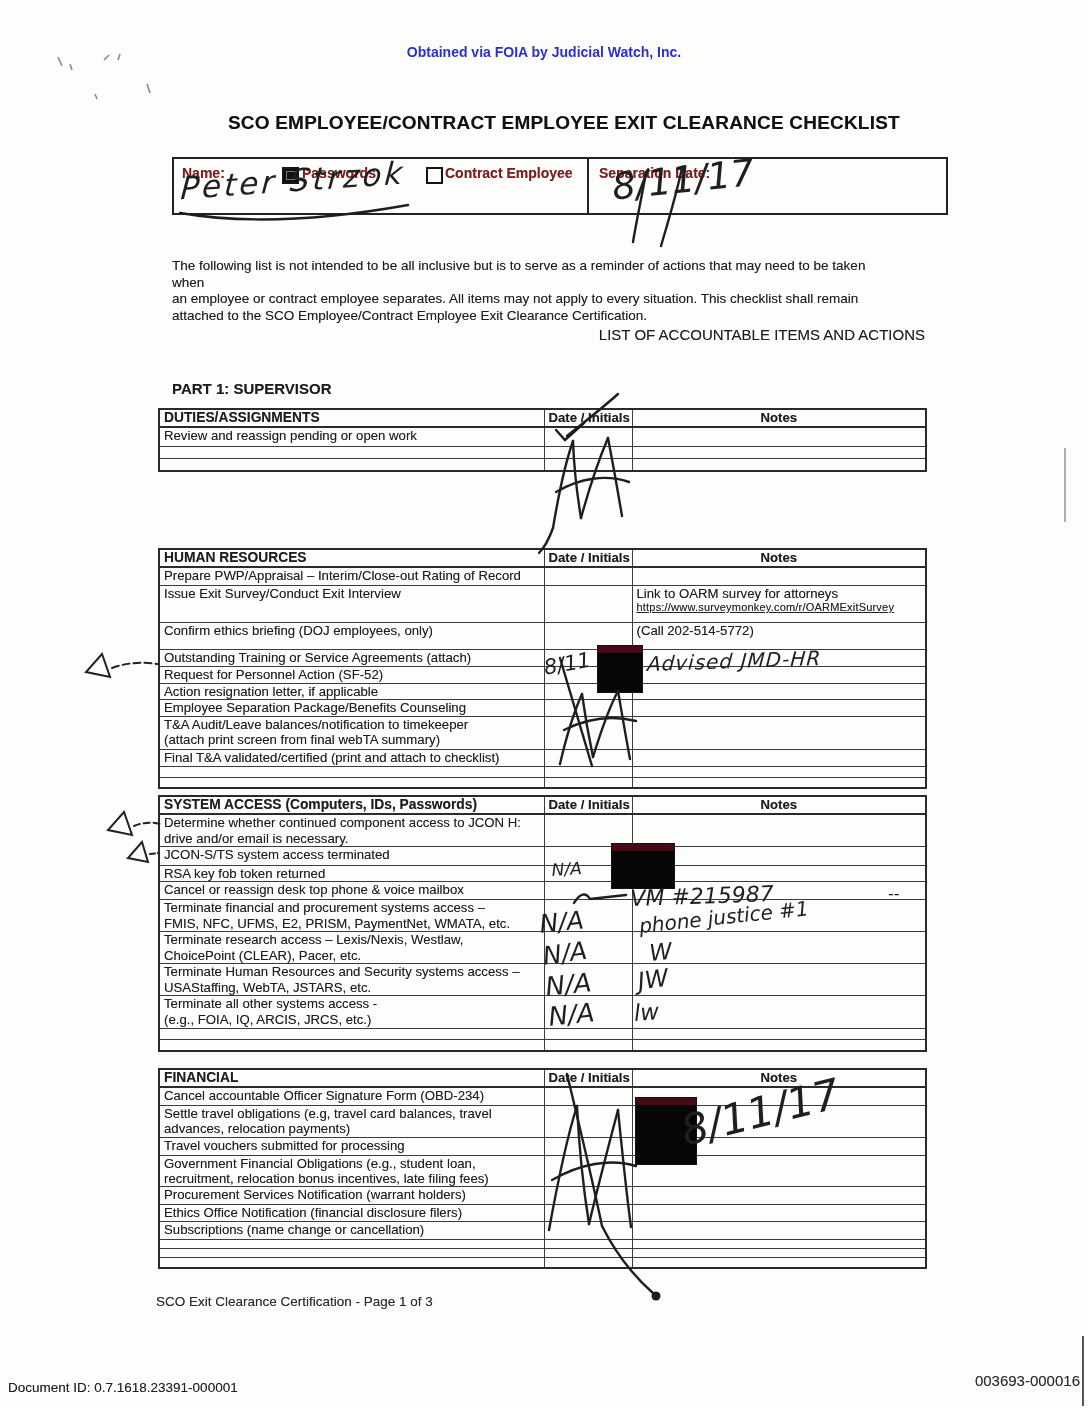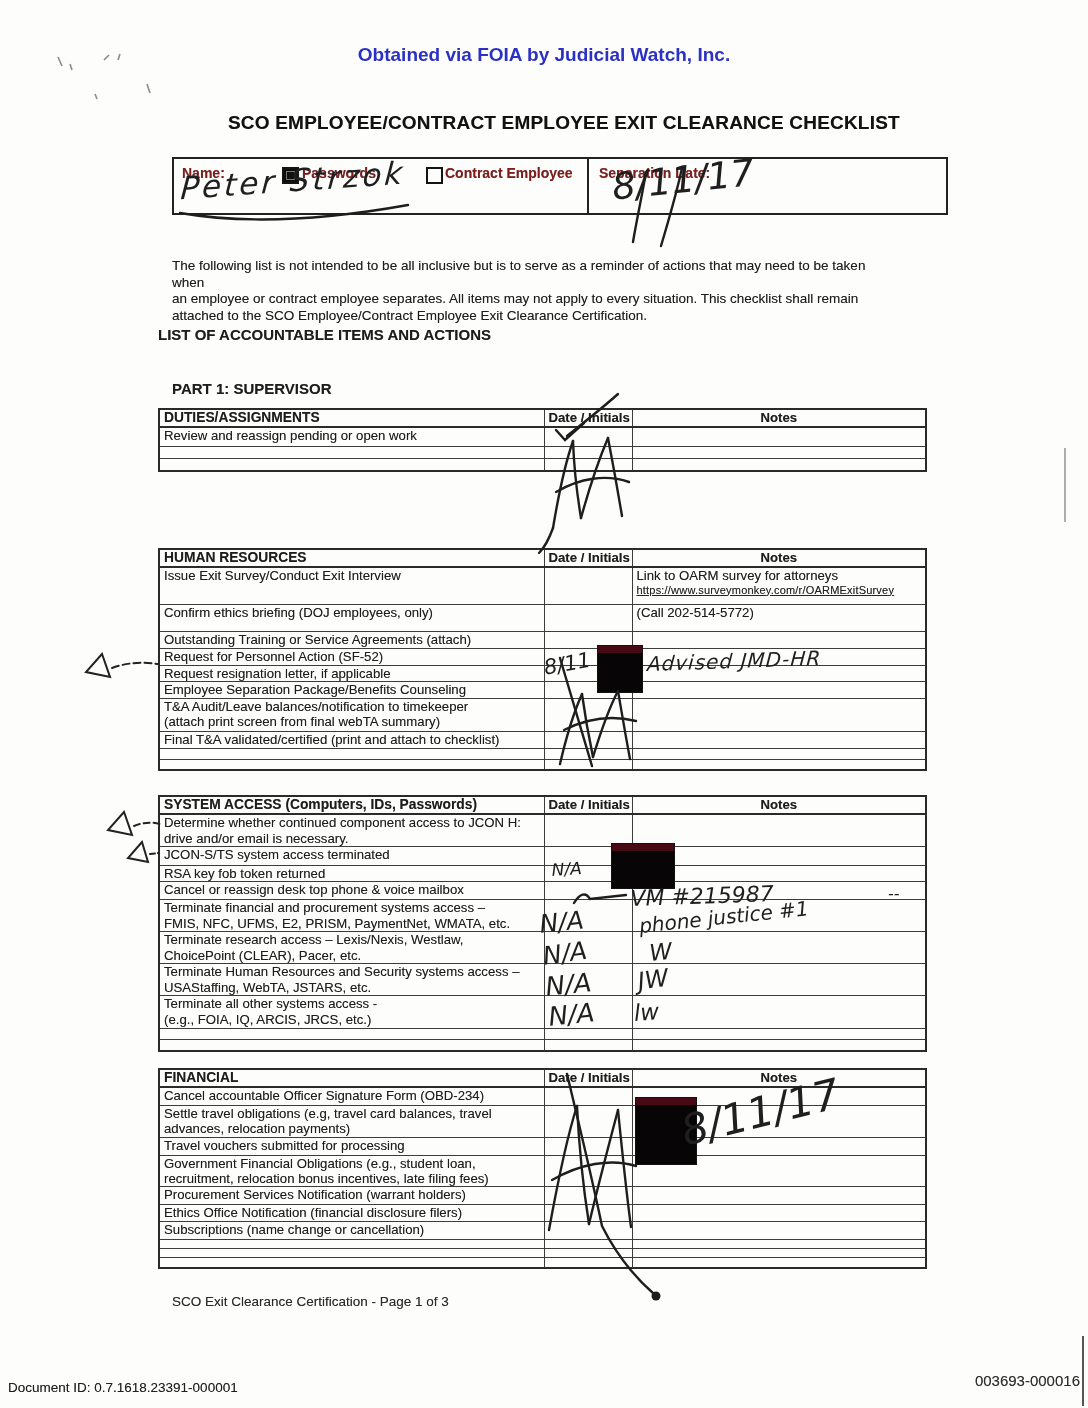--- a/index.html
+++ b/index.html
@@ -1,40 +1,40 @@
 <!DOCTYPE html>
 <html><head>
 <meta charset="utf-8">
 <style>
   html,body{margin:0;padding:0;background:#e8e8e8}
   .pg{position:relative;width:1088px;height:1408px;background:#fdfdfc;overflow:hidden;
       font-family:"Liberation Sans",sans-serif;color:#1d1d1d;text-shadow:0 0 .35px rgba(30,30,30,.45)}
   .abs{position:absolute}
-  .foia{left:0;top:44px;width:1088px;text-align:center;font-size:19px;font-weight:bold;color:#2a31c4;text-shadow:none}
+  .foia{left:0;top:44px;width:1088px;text-align:center;font-size:14px;font-weight:bold;color:#2a31c4;text-shadow:none}
   .title{left:228px;top:112px;font-size:19px;font-weight:bold;letter-spacing:.2px;color:#121212}
   .namebox{left:172px;top:157px;width:772px;height:54px;border:2.5px solid #222;background:transparent}
   .nb-label{position:absolute;font-weight:bold;font-size:14px;color:#7f1d1d;white-space:nowrap}
   .cb{position:absolute;width:13px;height:13px;border:2px solid #141414;background:#fdfdfc}
   .cb.filled{background:#111;box-shadow:inset 0 0 0 2px #0d0d0d, inset 0 0 0 3px #777}
   .nb-div{position:absolute;left:413px;top:-2px;bottom:-2px;border-left:2.5px solid #222}
   .intro{left:172px;top:258px;width:724px;font-size:13.5px;line-height:1.24;white-space:pre-line}
-  .listhead{left:158px;top:326px;width:767px;text-align:left;font-weight:bold;font-size:15px}
+  .listhead{left:158px;top:326px;width:767px;text-align:right;font-weight:normal;font-size:15px}
   .parthead{left:172px;top:380px;font-weight:bold;font-size:15px}
   .tbl{position:absolute;left:158px}
   .tbl table{border-collapse:collapse;table-layout:fixed;width:767px;border:2.2px solid #2a2a2a}
   .tbl td{border:1.4px solid #3c3c3c;padding:0 4px;font-size:13.2px;line-height:1.17;
           vertical-align:top;white-space:pre-line;overflow:hidden;color:#1d1d1d}
   .hd td{font-weight:bold;border-bottom:2px solid #2b2b2b;white-space:nowrap}
   .hd .ci{font-size:13.8px}
   .hc{text-align:center;font-size:12.3px;padding-top:2px}
   .link{font-size:11px;text-decoration:underline;letter-spacing:.2px;color:#242424;white-space:nowrap}
   .hw{position:absolute;font-family:"DejaVu Sans",sans-serif;font-style:italic;color:#1f1f1f;
       white-space:nowrap;transform-origin:left top;text-shadow:none}
   .redact{position:absolute;background:linear-gradient(#47091360 0,#470913 0 7px,#070506 7px);outline:1px solid #111}
-  .footer{left:172px;top:1294px;font-size:13.5px;color:#2b2b2b}
+  .footer{left:156px;top:1294px;font-size:13.5px;color:#2b2b2b}
   .docid{left:8px;top:1380px;font-size:13.5px;color:#1f1f1f}
   .bates{left:930px;top:1372px;width:150px;text-align:right;font-size:15px;color:#2e2e2e}
   svg.ovl{position:absolute;left:0;top:0;pointer-events:none}
 </style>
 </head>
 <body>
 
 <div class="pg">
 
   <div class="abs foia">Obtained via FOIA by Judicial Watch, Inc.</div>
@@ -94,20 +94,25 @@
           <col style="width:385px">
           <col style="width:88px">
           <col style="width:294px">
         </colgroup>
       <tbody>
           <tr class="hd">
             <td class="ci">HUMAN RESOURCES</td>
             <td class="hc">Date / Initials</td>
             <td class="hc">Notes</td>
           </tr>
+      <tr style="height:18px">
+            <td class="ci">Prepare PWP/Appraisal – Interim/Close-out Rating of Record</td>
+            <td></td>
+            <td></td>
+          </tr>
       <tr style="height:37px">
             <td class="ci">Issue  Exit Survey/Conduct Exit Interview</td>
             <td></td>
         <td><div>Link to OARM survey for attorneys</div><div class="link">https://www.surveymonkey.com/r/OARMExitSurvey</div></td>
           </tr>
       <tr style="height:27px">
             <td class="ci">Confirm ethics briefing (DOJ employees, only)</td>
             <td></td>
             <td>(Call 202-514-5772)</td>
           </tr>
@@ -115,21 +120,21 @@
             <td class="ci">Outstanding Training or Service Agreements (attach)</td>
             <td></td>
             <td></td>
           </tr>
       <tr style="height:17px">
             <td class="ci">Request for Personnel Action (SF-52)</td>
             <td></td>
             <td></td>
           </tr>
       <tr style="height:16px">
-            <td class="ci">Request resignation letter, if applicable</td>
+            <td class="ci">Action resignation letter, if applicable</td>
             <td></td>
             <td></td>
           </tr>
       <tr style="height:16px">
             <td class="ci">Employee Separation Package/Benefits Counseling</td>
             <td></td>
             <td></td>
           </tr>
       <tr style="height:33px">
             <td class="ci">T&amp;A Audit/Leave balances/notification to timekeeper

